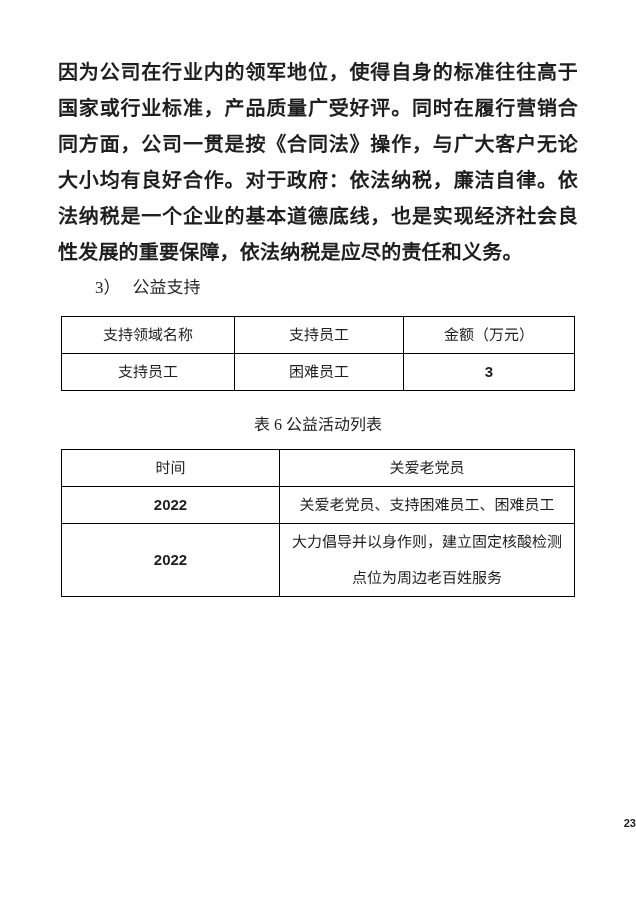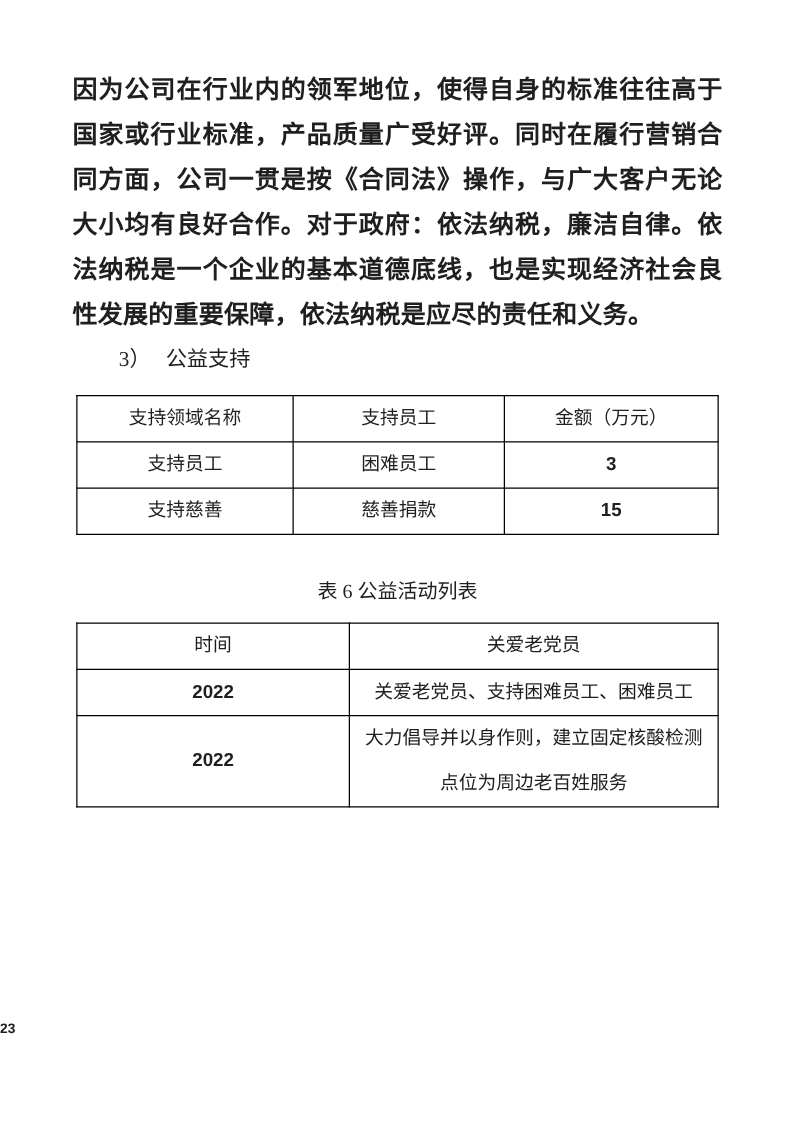--- a/index.html
+++ b/index.html
@@ -41,21 +41,21 @@
   .para-indent {
     text-indent: 40px;
   }
   .caption {
     margin-top: 2px;
     line-height: 28px;
     font-size: 16px;
     text-align: center;
   }
   .caption--t6 {
-    margin-top: 32px;
+    margin-top: 20px;
   }
   table.doc-table {
     width: 513px;
     margin: 10px auto;
     border-collapse: collapse;
     table-layout: fixed;
     border: 1.5px solid #000;
   }
   table.doc-table th,
   table.doc-table td {
@@ -72,21 +72,21 @@
   table.doc-table td.latin {
     font-family: "Liberation Sans", "DejaVu Sans", sans-serif;
     font-weight: 600;
     font-size: 15px;
   }
   .page-number {
     position: absolute;
     top: 817px;
     left: 0;
     width: 100%;
-    text-align: left;
+    text-align: right;
     font-family: "Liberation Sans", "DejaVu Sans", sans-serif;
     font-size: 11px;
     font-weight: 600;
     color: #1f1f1f;
   }
 </style>
 </head>
 <body>
 
 <div class="page">
@@ -112,25 +112,20 @@
             <th>支持员工</th>
             <th>金额（万元）</th>
           </tr>
       </thead>
       <tbody>
           <tr>
             <td>支持员工</td>
             <td>困难员工</td>
             <td class="latin">3</td>
           </tr>
-          <tr>
-            <td>支持慈善</td>
-            <td>慈善捐款</td>
-            <td class="latin">15</td>
-          </tr>
         </tbody>
     </table>
 
     <div class="caption caption--t6">表 6 公益活动列表</div>
 
     <table class="doc-table">
       <colgroup>
           <col style="width: 218px;">
           <col style="width: 295px;">
         </colgroup>

